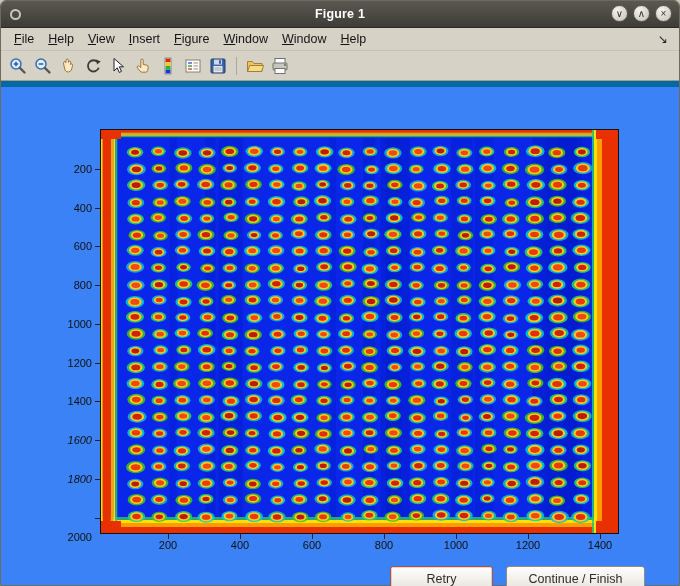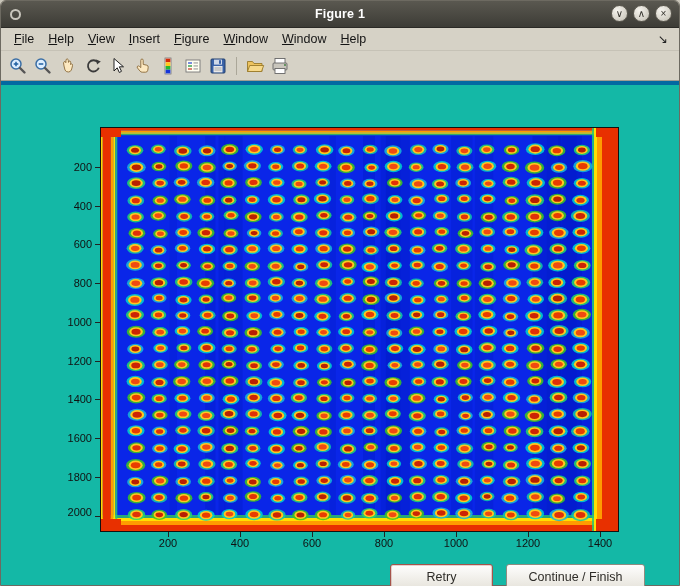--- a/index.html
+++ b/index.html
@@ -41,21 +41,21 @@
   
   .toolbar{
     flex:0 0 29px;display:flex;align-items:center;padding:0 5px;gap:1px;
     background:#d6d2c6;
     border-top:1px solid #c6c2b6;border-bottom:1px solid #a19d91;
   }
   .tbtn{width:24px;height:24px;display:flex;align-items:center;justify-content:center;
     background:transparent;border:1px solid transparent;padding:0;cursor:default;}
   .tsep{width:1px;height:18px;background:#aba799;margin:0 5px;}
   
-  .content{flex:1;position:relative;background:#14b8a6;border-top:4px solid #0369a1;padding-left:40px;}
+  .content{flex:1;position:relative;background:#3b82f6;border-top:6px solid #0369a1;padding-left:40px;}
   .axes{
     position:absolute;left:99px;top:42px;width:517px;height:403px;
     border:1px solid #111;background:#0a26e8;
   }
   .plot{position:absolute;left:0;top:0;width:100%;height:100%;display:block;}
   .ytick{position:absolute;right:calc(100% + 9px);transform:translateY(-50%);
     font-size:11px;color:#111;white-space:nowrap;}
   .ytickmark{position:absolute;right:calc(100% + 1px);width:5px;height:1px;background:#222;}
   .xtick{position:absolute;top:calc(100% + 6px);transform:translateX(-50%);
     font-size:11px;color:#111;white-space:nowrap;}
@@ -1608,25 +1608,25 @@
         <span class="ytick" style="top: 116.48px;">600</span>
         <i class="ytickmark" style="top: 116.48px;"></i>
         <span class="ytick" style="top: 155.22px;">800</span>
         <i class="ytickmark" style="top: 155.22px;"></i>
         <span class="ytick" style="top: 193.96px;">1000</span>
         <i class="ytickmark" style="top: 193.96px;"></i>
         <span class="ytick" style="top: 232.7px;">1200</span>
         <i class="ytickmark" style="top: 232.7px;"></i>
         <span class="ytick" style="top: 271.44px;">1400</span>
         <i class="ytickmark" style="top: 271.44px;"></i>
-        <span class="ytick" style="top: 310.18px;">1600</span>
+        <span class="ytick" style="top: 310.18px; font-style: italic;">1600</span>
         <i class="ytickmark" style="top: 310.18px;"></i>
-        <span class="ytick" style="top: 348.92px;">1800</span>
+        <span class="ytick" style="top: 348.92px; font-style: italic;">1800</span>
         <i class="ytickmark" style="top: 348.92px;"></i>
-        <span class="ytick" style="top: 384px;">2000</span>
+        <span class="ytick" style="top: 407px;">2000</span>
         <i class="ytickmark" style="top: 387.66px;"></i>
         <span class="xtick" style="left: 67px;">200</span>
         <i class="xtickmark" style="left: 67px;"></i>
         <span class="xtick" style="left: 139px;">400</span>
         <i class="xtickmark" style="left: 139px;"></i>
         <span class="xtick" style="left: 211px;">600</span>
         <i class="xtickmark" style="left: 211px;"></i>
         <span class="xtick" style="left: 283px;">800</span>
         <i class="xtickmark" style="left: 283px;"></i>
         <span class="xtick" style="left: 355px;">1000</span>

